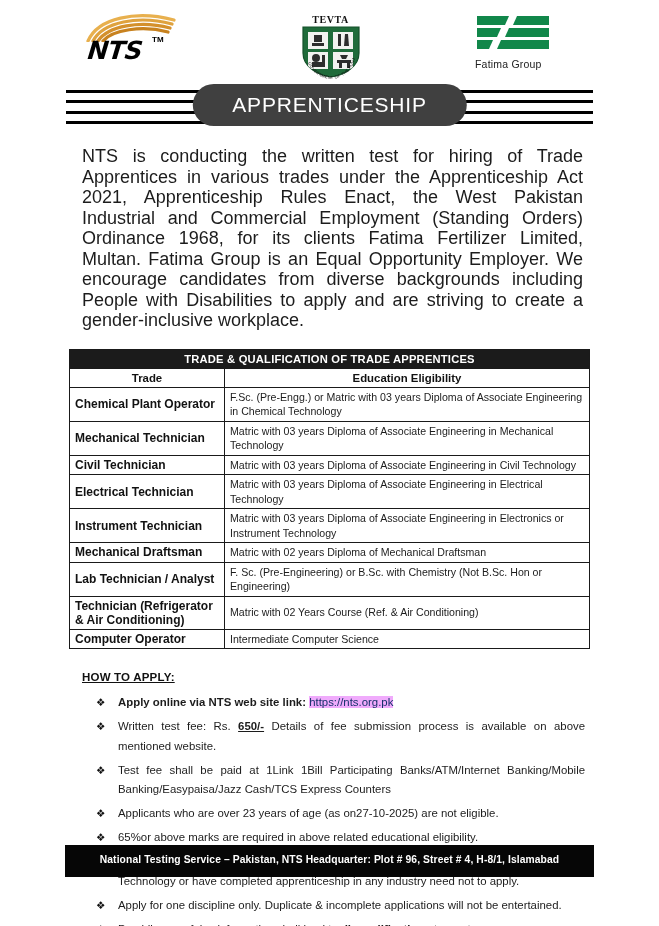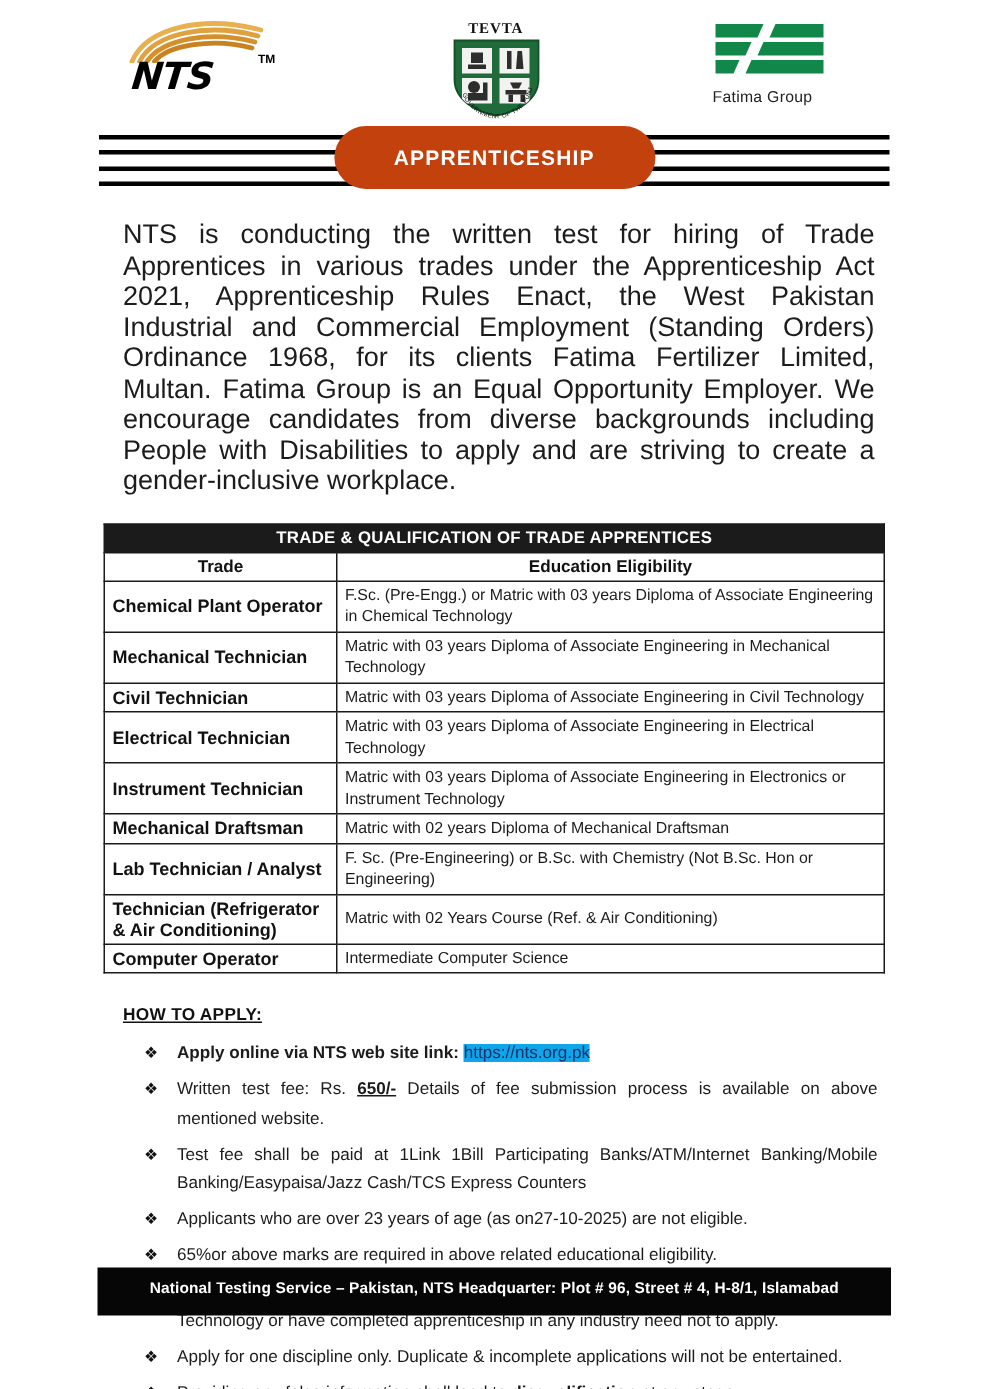--- a/index.html
+++ b/index.html
@@ -43,21 +43,21 @@
     font-family: "DejaVu Sans", sans-serif;
     font-weight: bold;
     font-size: 25px;
     letter-spacing: -0.5px;
     color: #000;
     font-style: italic;
     transform: skewX(-6deg);
   }
   .nts-tm {
     position: absolute;
-    left: 94px;
+    left: 74px;
     top: 21px;
     font-size: 8px;
     font-weight: bold;
     color: #000;
   }
 
   .logo-tevta {
     width: 78px;
     height: 68px;
     position: relative;
@@ -108,26 +108,26 @@
     display: block;
     height: 3px;
     background: #000;
     width: 100%;
   }
   .banner-pill {
     position: absolute;
     left: 50%;
     top: 0;
     transform: translateX(-50%);
-    background: #c2410c;
+    background: #404040;
     color: #fff;
     border-radius: 22px;
     padding: 8px 40px;
-    font-size: 14px;
-    font-weight: bold;
+    font-size: 21px;
+    font-weight: normal;
     letter-spacing: 0.8px;
     font-family: "Liberation Sans", sans-serif;
     line-height: 26px;
   }
 
   
   .intro {
     margin: 16px 76px 0 82px;
     font-size: 18px;
     line-height: 20.5px;
@@ -204,21 +204,21 @@
     color: #1c1c1c;
   }
   ul.apply-list li .bullet {
     position: absolute;
     left: 0;
     top: 0;
     font-size: 10.5px;
     line-height: 19.5px;
     color: #111;
   }
-  .hl { background: #0ea5e9; }
+  .hl { background: #f0abfc; }
   .b  { font-weight: bold; }
   .u  { text-decoration: underline; font-weight: bold; }
   .link { color: #15306b; }
 
   
   .footer {
     position: absolute;
     left: 65px;
     right: 65px;
     top: 845px;

